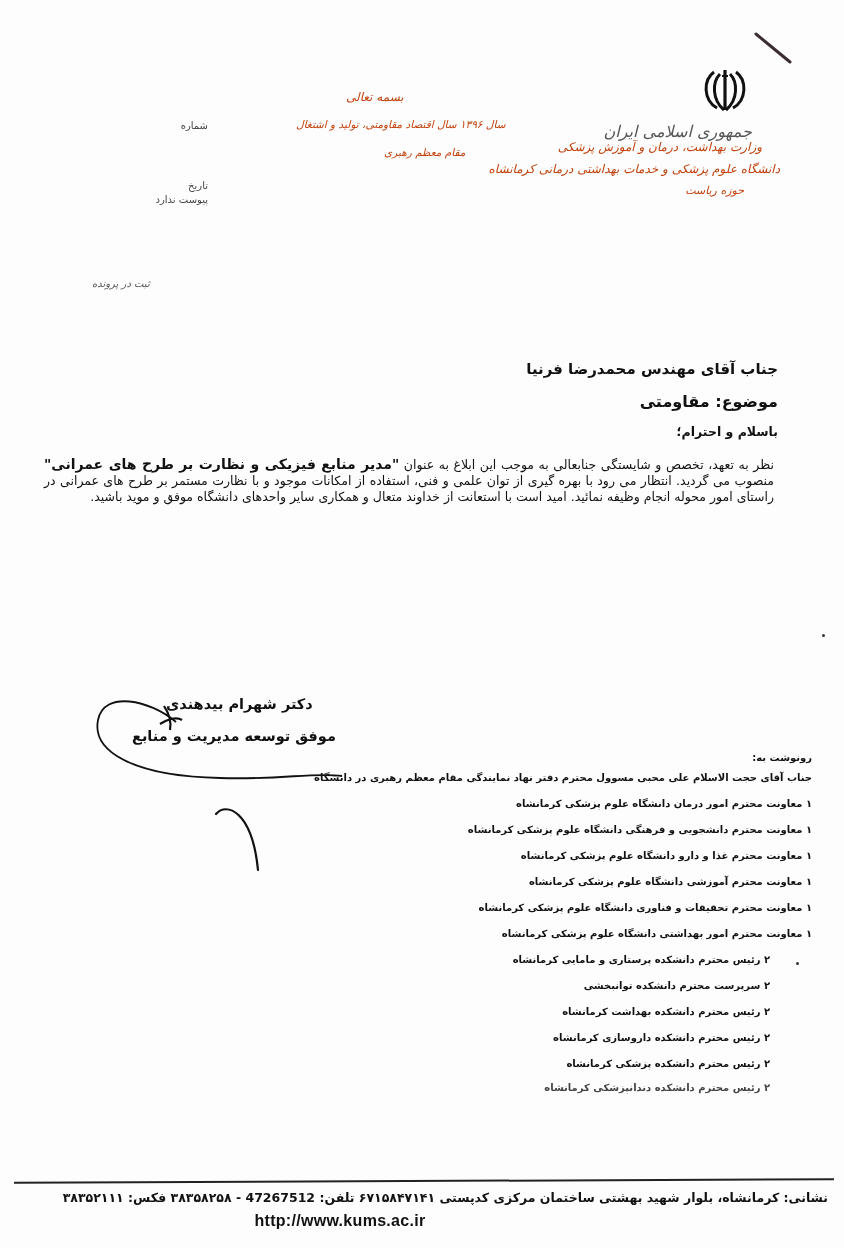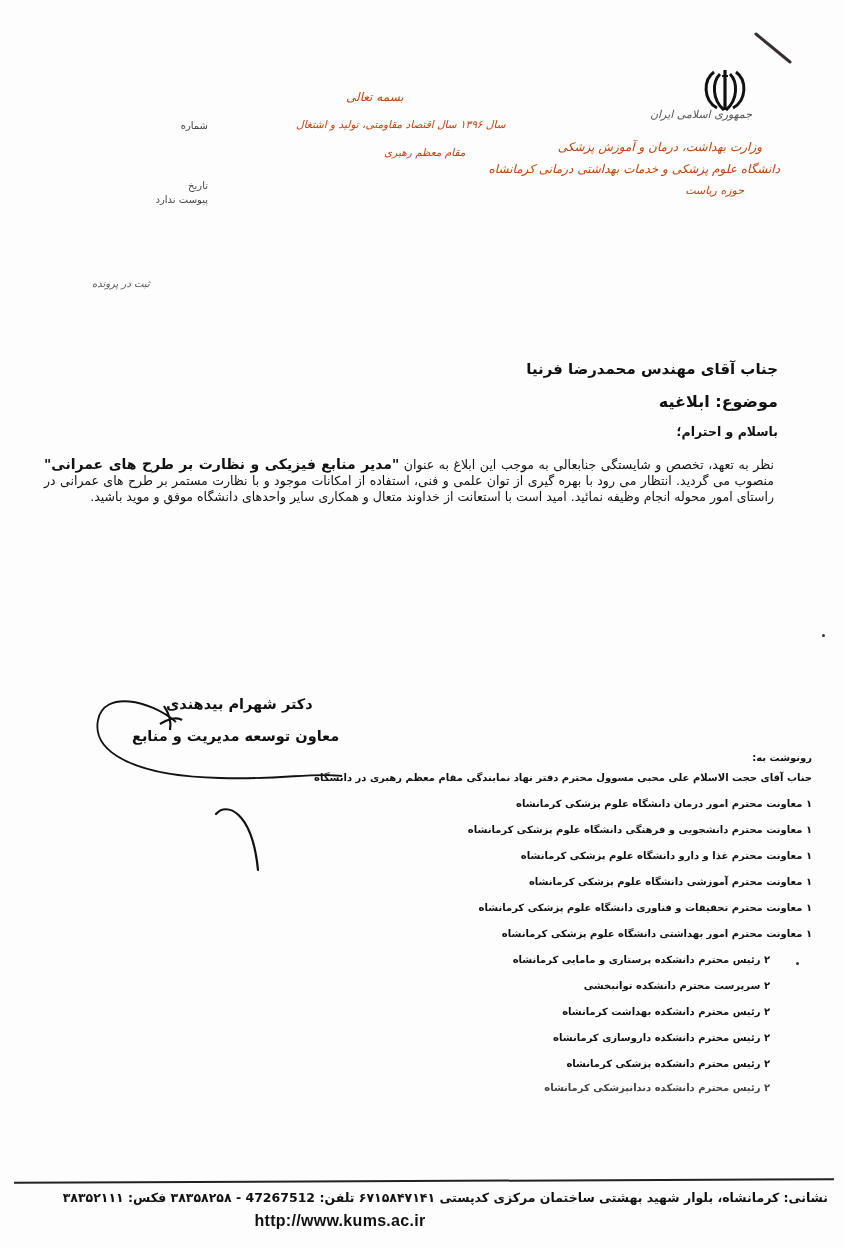--- a/index.html
+++ b/index.html
@@ -50,56 +50,56 @@
 
 <svg id="emblem" class="abs" viewBox="0 0 50 48">
   <path d="M25 4 L25 44" stroke="#111" stroke-width="3.2"></path>
   <path d="M20 8 C12 16,12 34,24 44" stroke="#111" stroke-width="3" fill="none"></path>
   <path d="M30 8 C38 16,38 34,26 44" stroke="#111" stroke-width="3" fill="none"></path>
   <path d="M14 6 C3 14,3 34,17 42" stroke="#111" stroke-width="3" fill="none"></path>
   <path d="M36 6 C47 14,47 34,33 42" stroke="#111" stroke-width="3" fill="none"></path>
   <path d="M22 10 L28 10" stroke="#111" stroke-width="2"></path>
 </svg>
 
-<div class="abs hdr-r rtl hand faint" style="top:108px;font-size:11px;right:92px;">جمهوری اسلامی ایران</div>
+<div class="abs hdr-r rtl hand faint" style="top:122px;font-size:16px;right:92px;">جمهوری اسلامی ایران</div>
 <div class="abs hdr-r rtl hand" style="top:140px;right:82px;">وزارت بهداشت، درمان و آموزش پزشکی</div>
 <div class="abs hdr-r rtl hand" style="top:162px;">دانشگاه علوم پزشکی و خدمات بهداشتی درمانی کرمانشاه</div>
 <div class="abs hdr-r rtl hand" style="top:184px;right:100px;font-size:11px;">حوزه ریاست</div>
 
 <div class="abs rtl hand" style="left:346px;top:90px;font-size:12px;">بسمه تعالی</div>
 <div class="abs rtl hand" style="left:296px;top:118px;font-size:10.5px;white-space:nowrap;">سال ۱۳۹۶ سال اقتصاد مقاومتی، تولید و اشتغال</div>
 <div class="abs rtl hand" style="left:350px;top:146px;font-size:10.5px;white-space:nowrap;margin-left:34px;">مقام معظم رهبری</div>
 
 <div class="abs meta-label rtl" style="top:120px;">شماره</div>
 <div class="abs meta-label rtl" style="top:142px;margin-top:38px;">تاریخ</div>
 <div class="abs meta-label rtl" style="top:194px;left:124px;width:84px;">پیوست ندارد</div>
 
 <div class="abs rtl hand faint" style="left:92px;top:278px;font-size:10px;">ثبت در پرونده</div>
 
 <div class="abs addressee rtl" style="top:360px;">جناب آقای مهندس محمدرضا فرنیا</div>
-<div class="abs addressee rtl" style="top:392px;font-size:16px;">موضوع: ابلاغیه</div>
+<div class="abs addressee rtl" style="top:392px;font-size:16px;">موضوع: مقاومتی</div>
 <div class="abs addressee rtl" style="top:424px;font-size:12.5px;">باسلام و احترام؛</div>
 
 <div id="body-text" class="abs rtl">
   <span>نظر به تعهد، تخصص و شایستگی جنابعالی به موجب این ابلاغ به عنوان </span><span class="strong">"مدیر منابع فیزیکی و نظارت بر طرح های عمرانی"</span><span> منصوب می گردید. انتظار می رود با بهره گیری از توان علمی و فنی، استفاده از امکانات موجود و با نظارت مستمر بر طرح های عمرانی در راستای امور محوله انجام وظیفه نمائید. امید است با استعانت از خداوند متعال و همکاری سایر واحدهای دانشگاه موفق و موید باشید.</span>
 </div>
 
 <div class="abs" style="left:822px;top:634px;width:3px;height:3px;background:#333;border-radius:50%;"></div>
 <div class="abs" style="left:796px;top:962px;width:3px;height:3px;background:#333;border-radius:50%;"></div>
 
 <svg class="abs" style="left:90px;top:680px;" width="270" height="110">
   <path d="M86 42 C60 20, 14 10, 8 40 C2 70, 40 96, 130 98 C190 100, 225 92, 252 96" stroke="#111" stroke-width="1.8" fill="none"></path>
   <path d="M74 26 C78 32, 82 40, 80 50 M70 44 C76 40, 86 36, 92 40" stroke="#111" stroke-width="2.2" fill="none"></path>
 </svg>
 <svg class="abs" style="left:200px;top:800px;" width="60" height="80">
   <path d="M16 14 C26 2, 52 10, 58 70" stroke="#111" stroke-width="2.2" fill="none" stroke-linecap="round"></path>
 </svg>
 
 <div class="abs sign rtl" style="top:696px;left:166px;">دکتر شهرام بیدهندی</div>
-<div class="abs sign rtl" style="top:728px;">معاون توسعه مدیریت و منابع</div>
+<div class="abs sign rtl" style="top:728px;">موفق توسعه مدیریت و منابع</div>
 
 <div id="cc-block" class="abs rtl">
   <div class="cc-line" style="top:0;right:0;">رونوشت به:</div>
   <div class="cc-line" style="top:20px;right:0;">جناب آقای حجت الاسلام علی محبی مسوول محترم دفتر نهاد نمایندگی مقام معظم رهبری در دانشگاه</div>
   <div class="cc-line" style="top:46px;right:0;">۱ معاونت محترم امور درمان دانشگاه علوم پزشکی کرمانشاه</div>
   <div class="cc-line" style="top:72px;right:0;">۱ معاونت محترم دانشجویی و فرهنگی دانشگاه علوم پزشکی کرمانشاه</div>
   <div class="cc-line" style="top:98px;right:0;">۱ معاونت محترم غذا و دارو دانشگاه علوم پزشکی کرمانشاه</div>
   <div class="cc-line" style="top:124px;right:0;">۱ معاونت محترم آموزشی دانشگاه علوم پزشکی کرمانشاه</div>
   <div class="cc-line" style="top:150px;right:0;">۱ معاونت محترم تحقیقات و فناوری دانشگاه علوم پزشکی کرمانشاه</div>
   <div class="cc-line" style="top:176px;right:0;">۱ معاونت محترم امور بهداشتی دانشگاه علوم پزشکی کرمانشاه</div>

